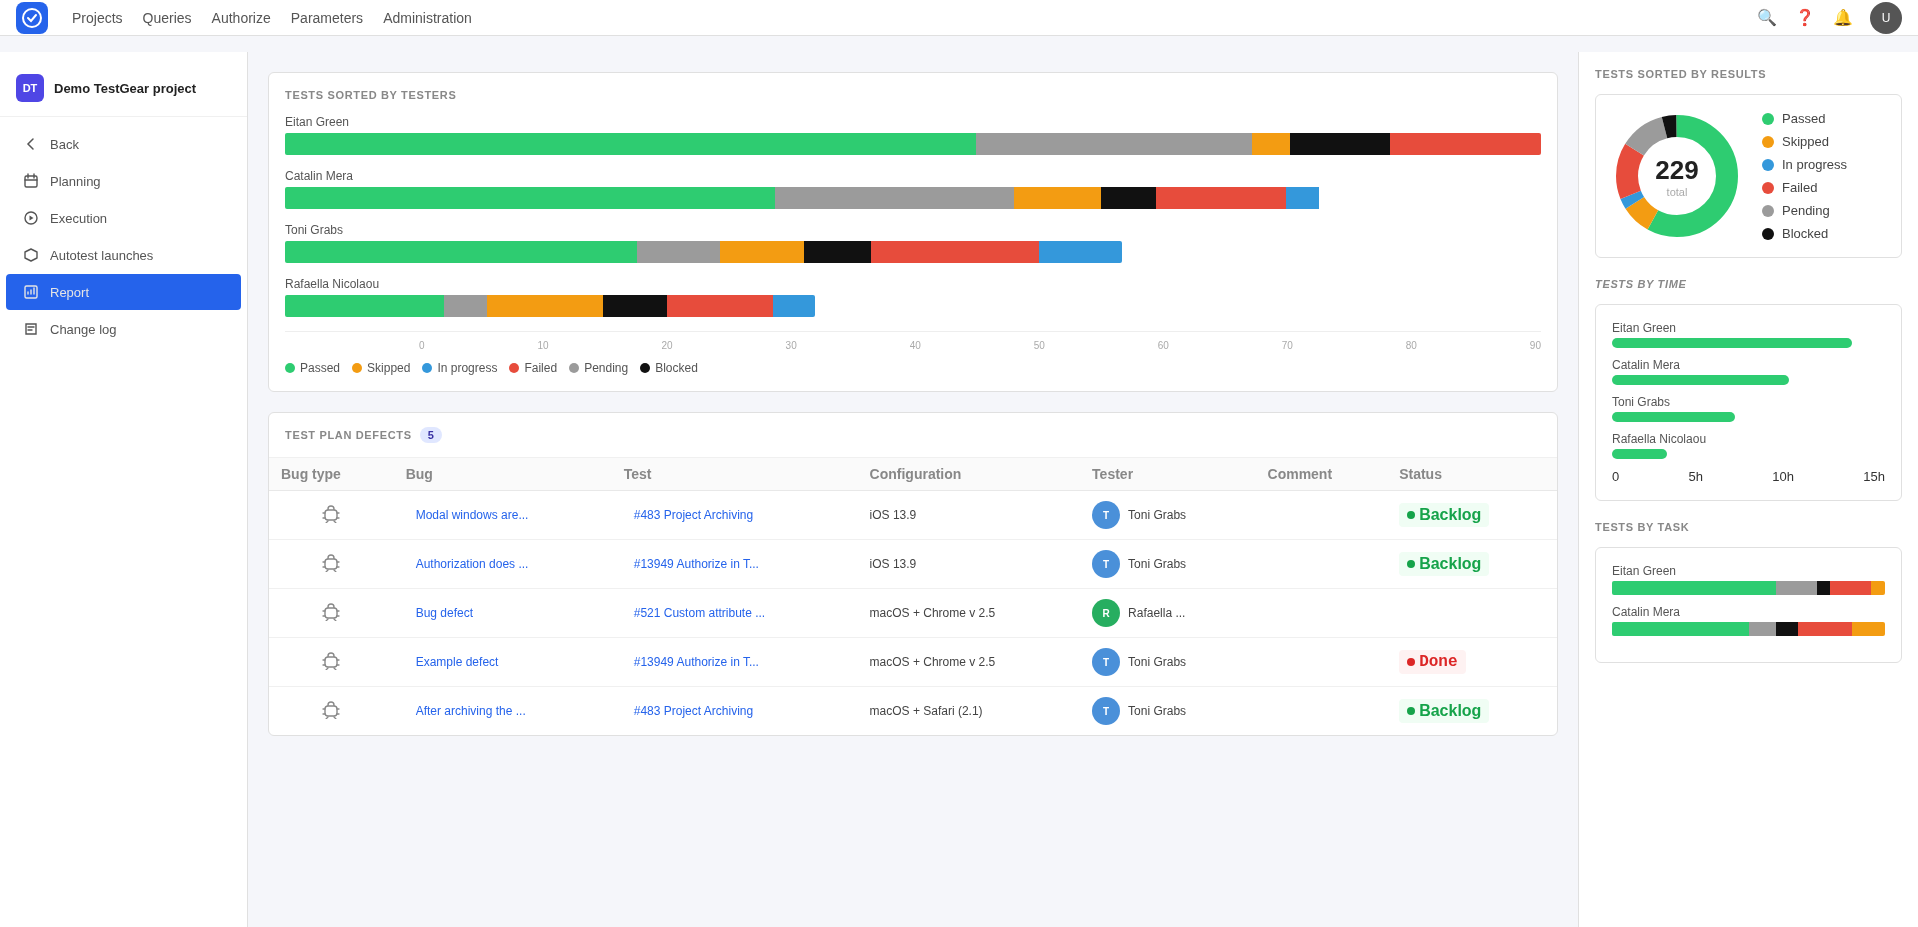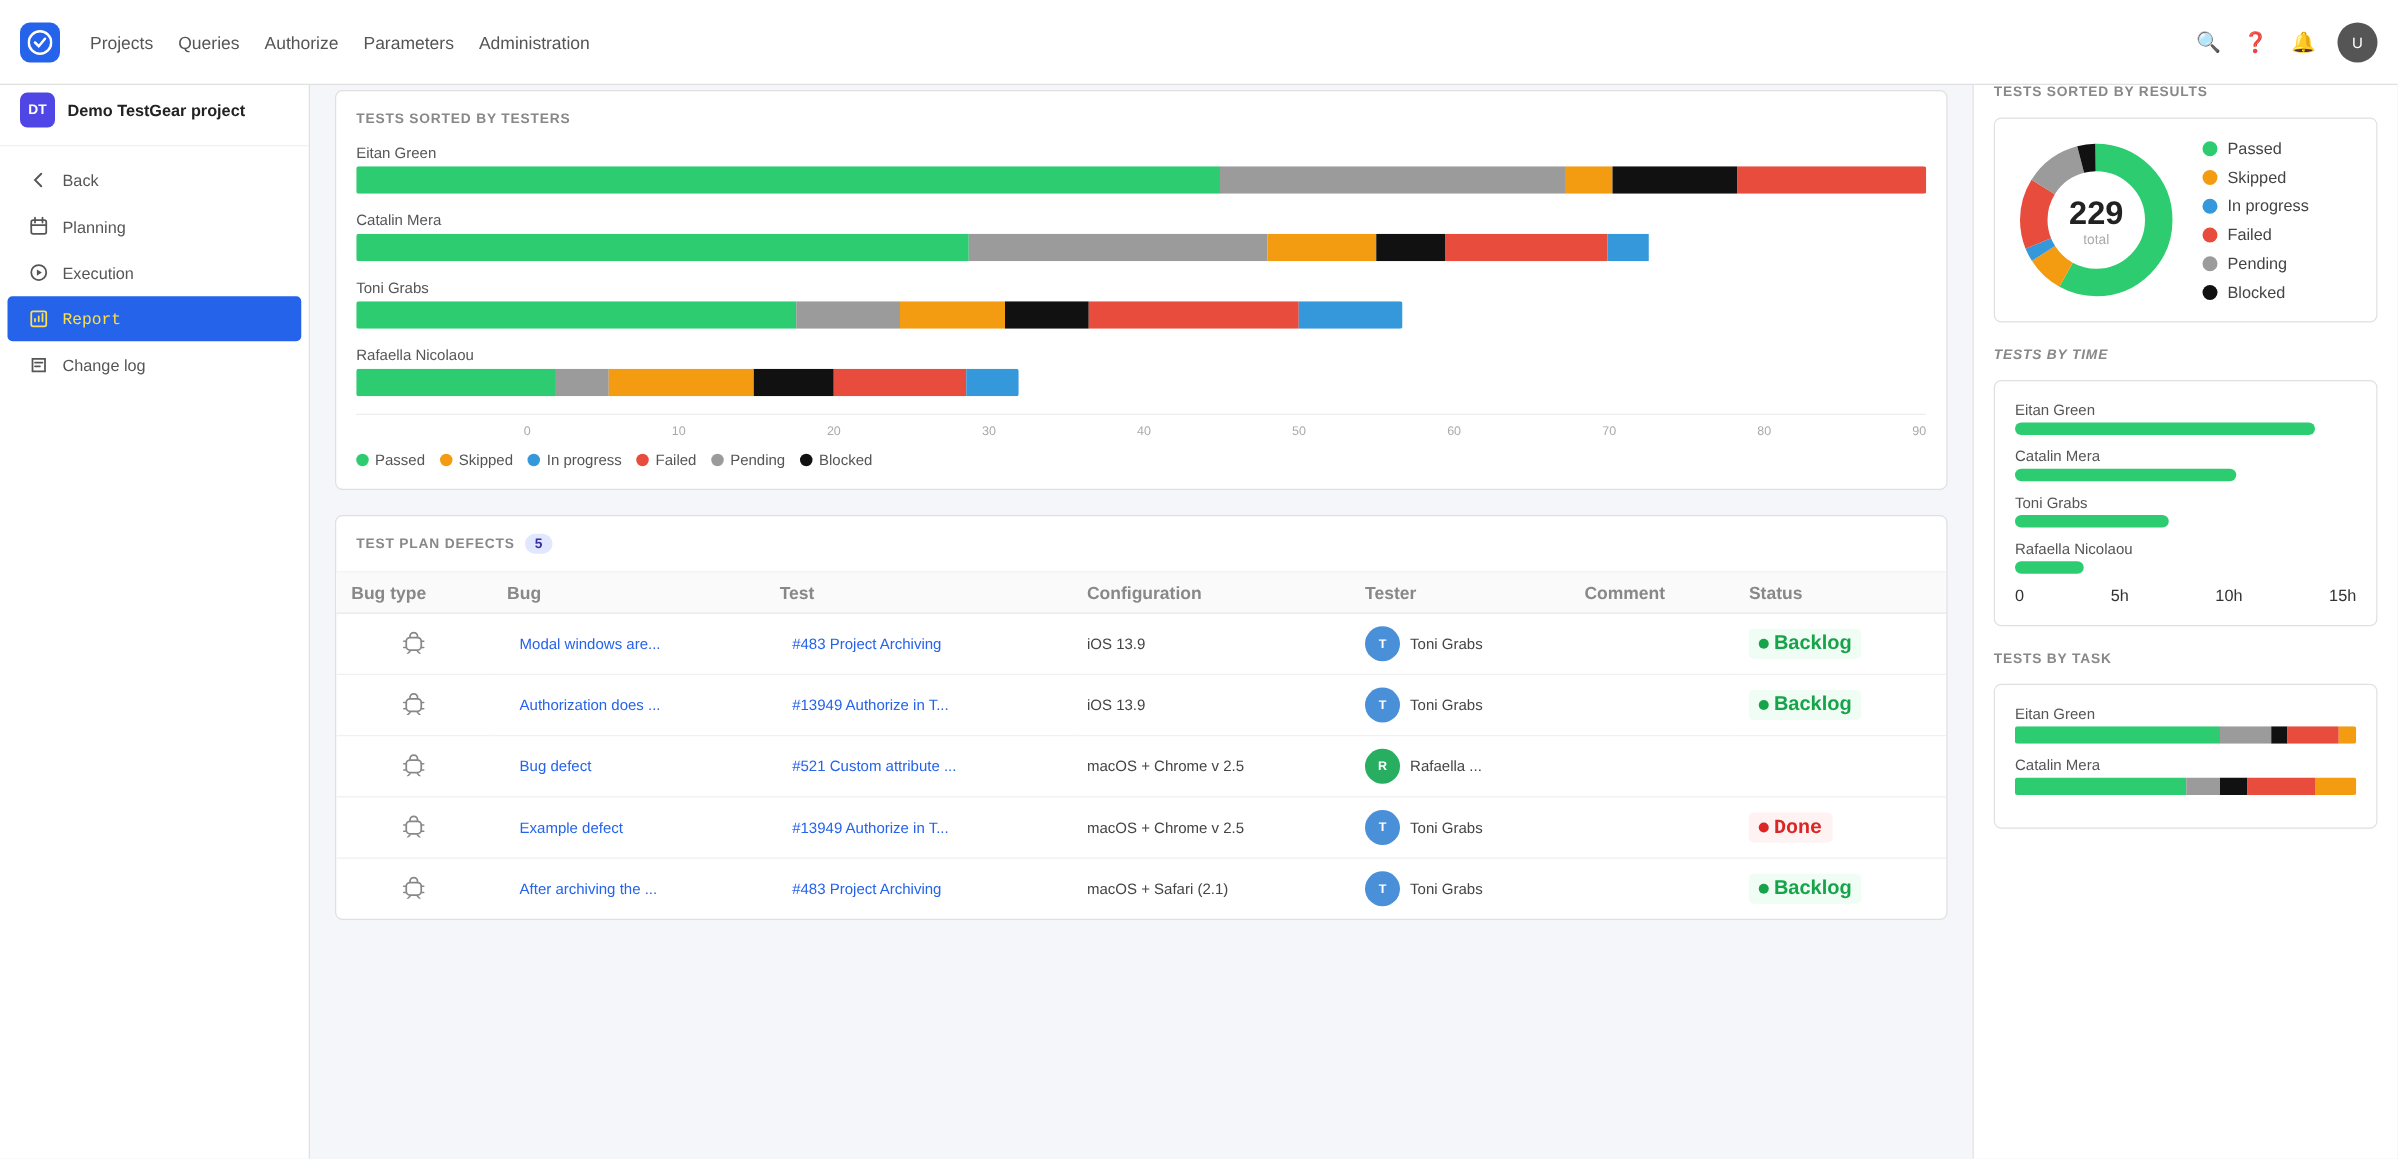--- a/index.html
+++ b/index.html
@@ -1,41 +1,41 @@
 <!DOCTYPE html>
 <html><head>
   <meta charset="utf-8">
   <style>
     * { box-sizing: border-box; margin: 0; padding: 0; }
     body { font-family: -apple-system, BlinkMacSystemFont, 'Segoe UI', sans-serif; font-size: 13px; background: #f5f6fa; color: #333; }
 
     
     .topnav {
-      display: flex; align-items: center; height: 68px;
+      display: flex; align-items: center; height: 36px;
       background: #fff; border-bottom: 1px solid #e0e0e0;
       padding: 0 16px; gap: 24px; position: fixed; top: 0; left: 0; right: 0; z-index: 100;
     }
     .topnav-logo { width: 32px; height: 32px; background: #2563eb; border-radius: 8px; display: flex; align-items: center; justify-content: center; color: #fff; font-weight: bold; font-size: 16px; flex-shrink: 0; }
     .topnav-links { display: flex; gap: 20px; }
     .topnav-link { color: #555; text-decoration: none; font-size: 14px; cursor: pointer; padding: 4px 0; }
     .topnav-right { margin-left: auto; display: flex; align-items: center; gap: 16px; }
     .topnav-icon { width: 22px; height: 22px; border-radius: 50%; display: flex; align-items: center; justify-content: center; cursor: pointer; color: #666; font-size: 16px; }
     .topnav-avatar { width: 32px; height: 32px; border-radius: 50%; background: #555; overflow: hidden; cursor: pointer; }
 
     
     .layout { display: flex; margin-top: 52px; height: calc(100vh - 52px); }
 
     
     .sidebar { width: 248px; background: #fff; border-right: 1px solid #e0e0e0; flex-shrink: 0; padding-top: 12px; overflow-y: auto; }
     .sidebar-project { padding: 10px 16px 14px; display: flex; align-items: center; gap: 10px; border-bottom: 1px solid #f0f0f0; }
     .sidebar-dt { width: 28px; height: 28px; background: #4f46e5; color: #fff; border-radius: 6px; display: flex; align-items: center; justify-content: center; font-size: 11px; font-weight: bold; flex-shrink: 0; }
     .sidebar-project-name { font-size: 13px; font-weight: 600; color: #222; }
     .sidebar-nav { padding: 8px 0; }
     .sidebar-item { display: flex; align-items: center; gap: 10px; padding: 9px 16px; cursor: pointer; color: #555; font-size: 13px; border-radius: 4px; margin: 1px 6px; }
-    .sidebar-item.active { background: #2563eb; color: #fde047; font-family: Liberation Mono, monospace; }
+    .sidebar-item.active { background: #2563eb; color: #e5e5e5; }
     .sidebar-icon { width: 18px; height: 18px; flex-shrink: 0; display: flex; align-items: center; justify-content: center; }
 
     
     .main { flex: 1; overflow-y: auto; padding: 20px; }
 
     
     .right-panel { width: 340px; flex-shrink: 0; background: #fff; border-left: 1px solid #e0e0e0; overflow-y: auto; padding: 16px; }
 
     
     .chart-card { background: #fff; border: 1px solid #e0e0e0; border-radius: 6px; padding: 16px; margin-bottom: 20px; }
@@ -146,20 +146,28 @@
         <span>Planning</span>
       </div>
       <div class="sidebar-item">
         <span class="sidebar-icon">
           <svg width="16" height="16" viewBox="0 0 16 16" fill="none">
               <circle cx="8" cy="8" r="6" stroke="currentColor" stroke-width="1.4"></circle>
               <path d="M6.5 5.5l4 2.5-4 2.5V5.5z" fill="currentColor"></path>
             </svg>
         </span>
         <span>Execution</span>
+      </div>
+      <div class="sidebar-item">
+        <span class="sidebar-icon">
+          <svg width="16" height="16" viewBox="0 0 16 16" fill="none">
+              <path d="M8 2L2 5v6l6 3 6-3V5L8 2z" stroke="currentColor" stroke-width="1.4" stroke-linejoin="round"></path>
+            </svg>
+        </span>
+        <span>Autotest launches</span>
       </div>
       <div class="sidebar-item active">
         <span class="sidebar-icon">
           <svg width="16" height="16" viewBox="0 0 16 16" fill="none">
               <rect x="2" y="2" width="12" height="12" rx="1.5" stroke="currentColor" stroke-width="1.4"></rect>
               <path d="M5 10V8M8 10V6M11 10V4" stroke="currentColor" stroke-width="1.4" stroke-linecap="round"></path>
             </svg>
         </span>
         <span>Report</span>
       </div>

